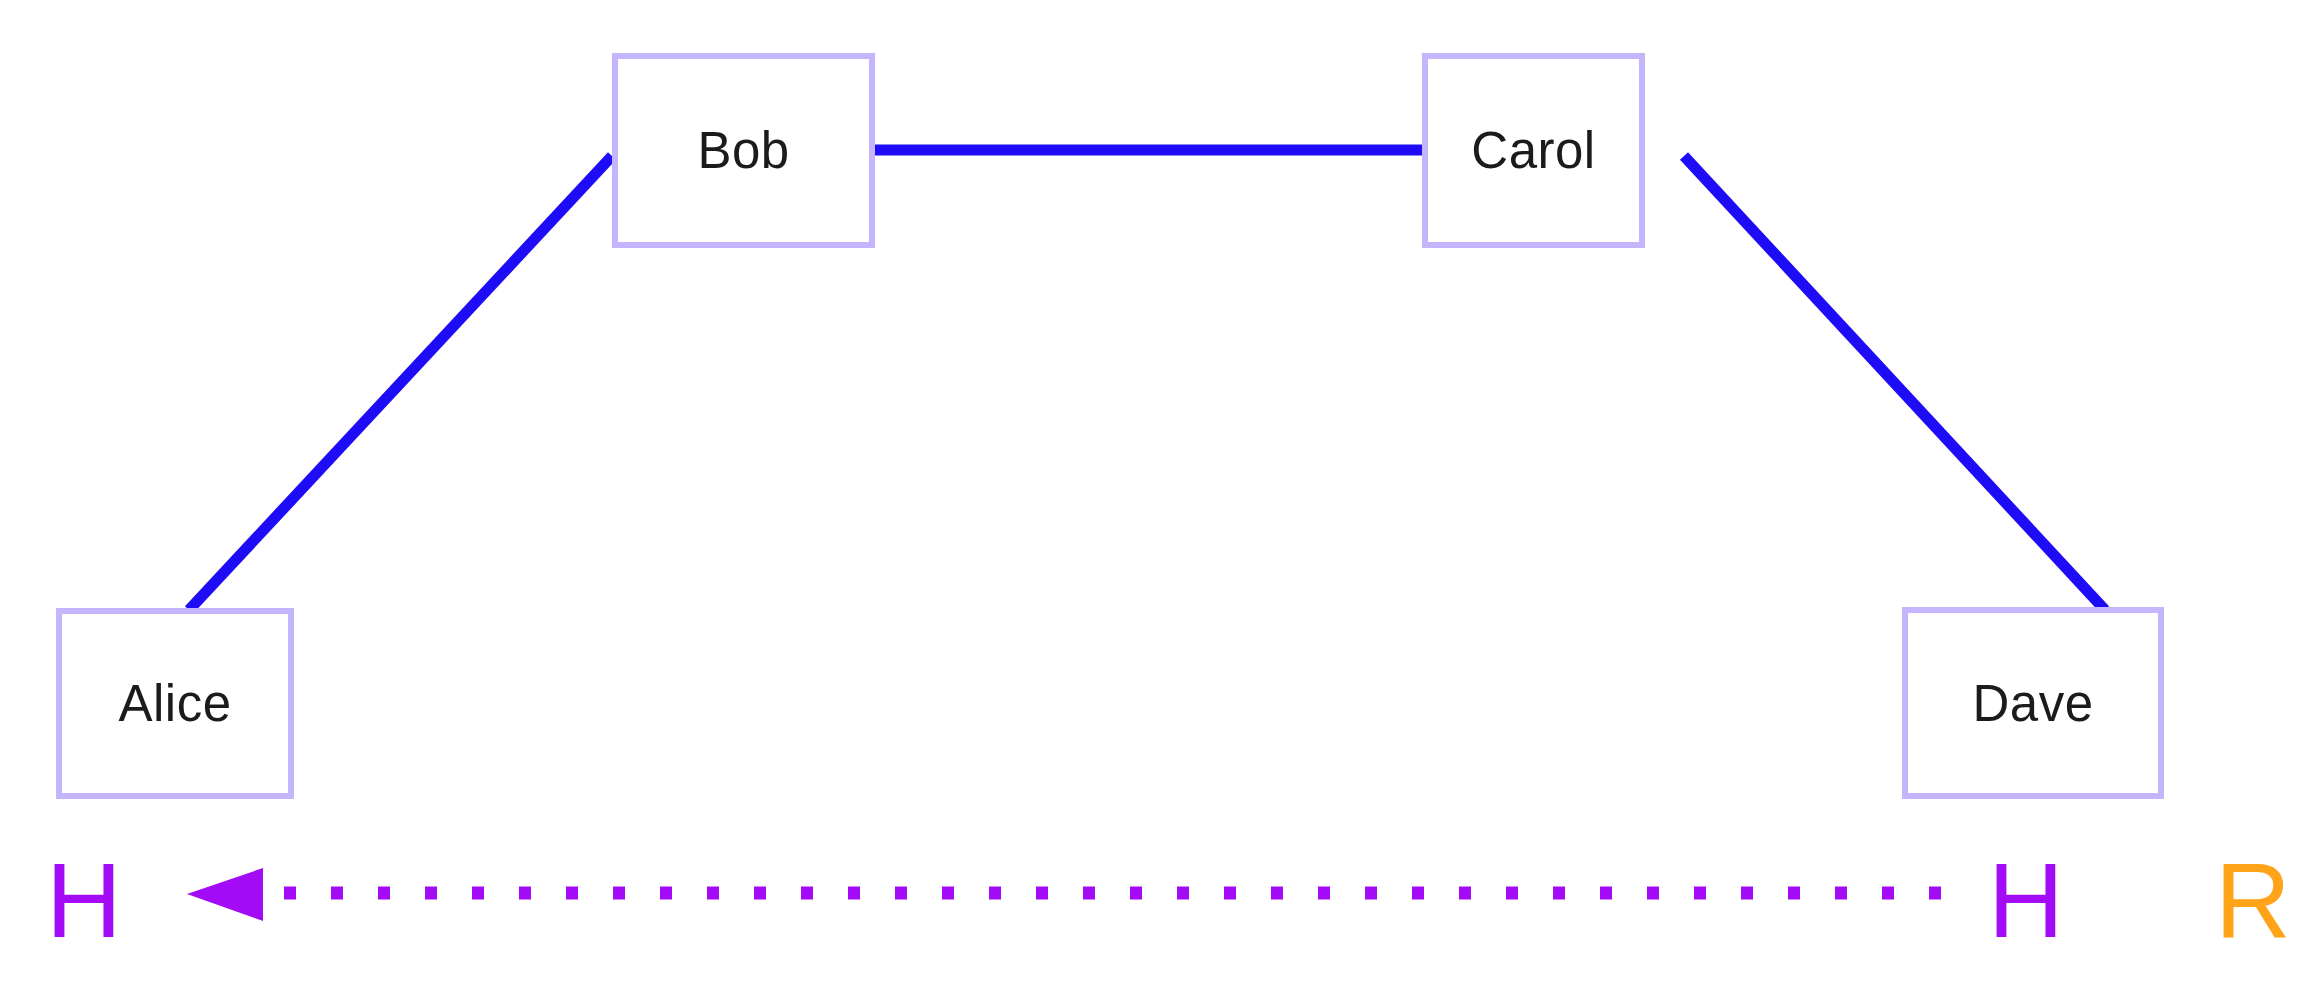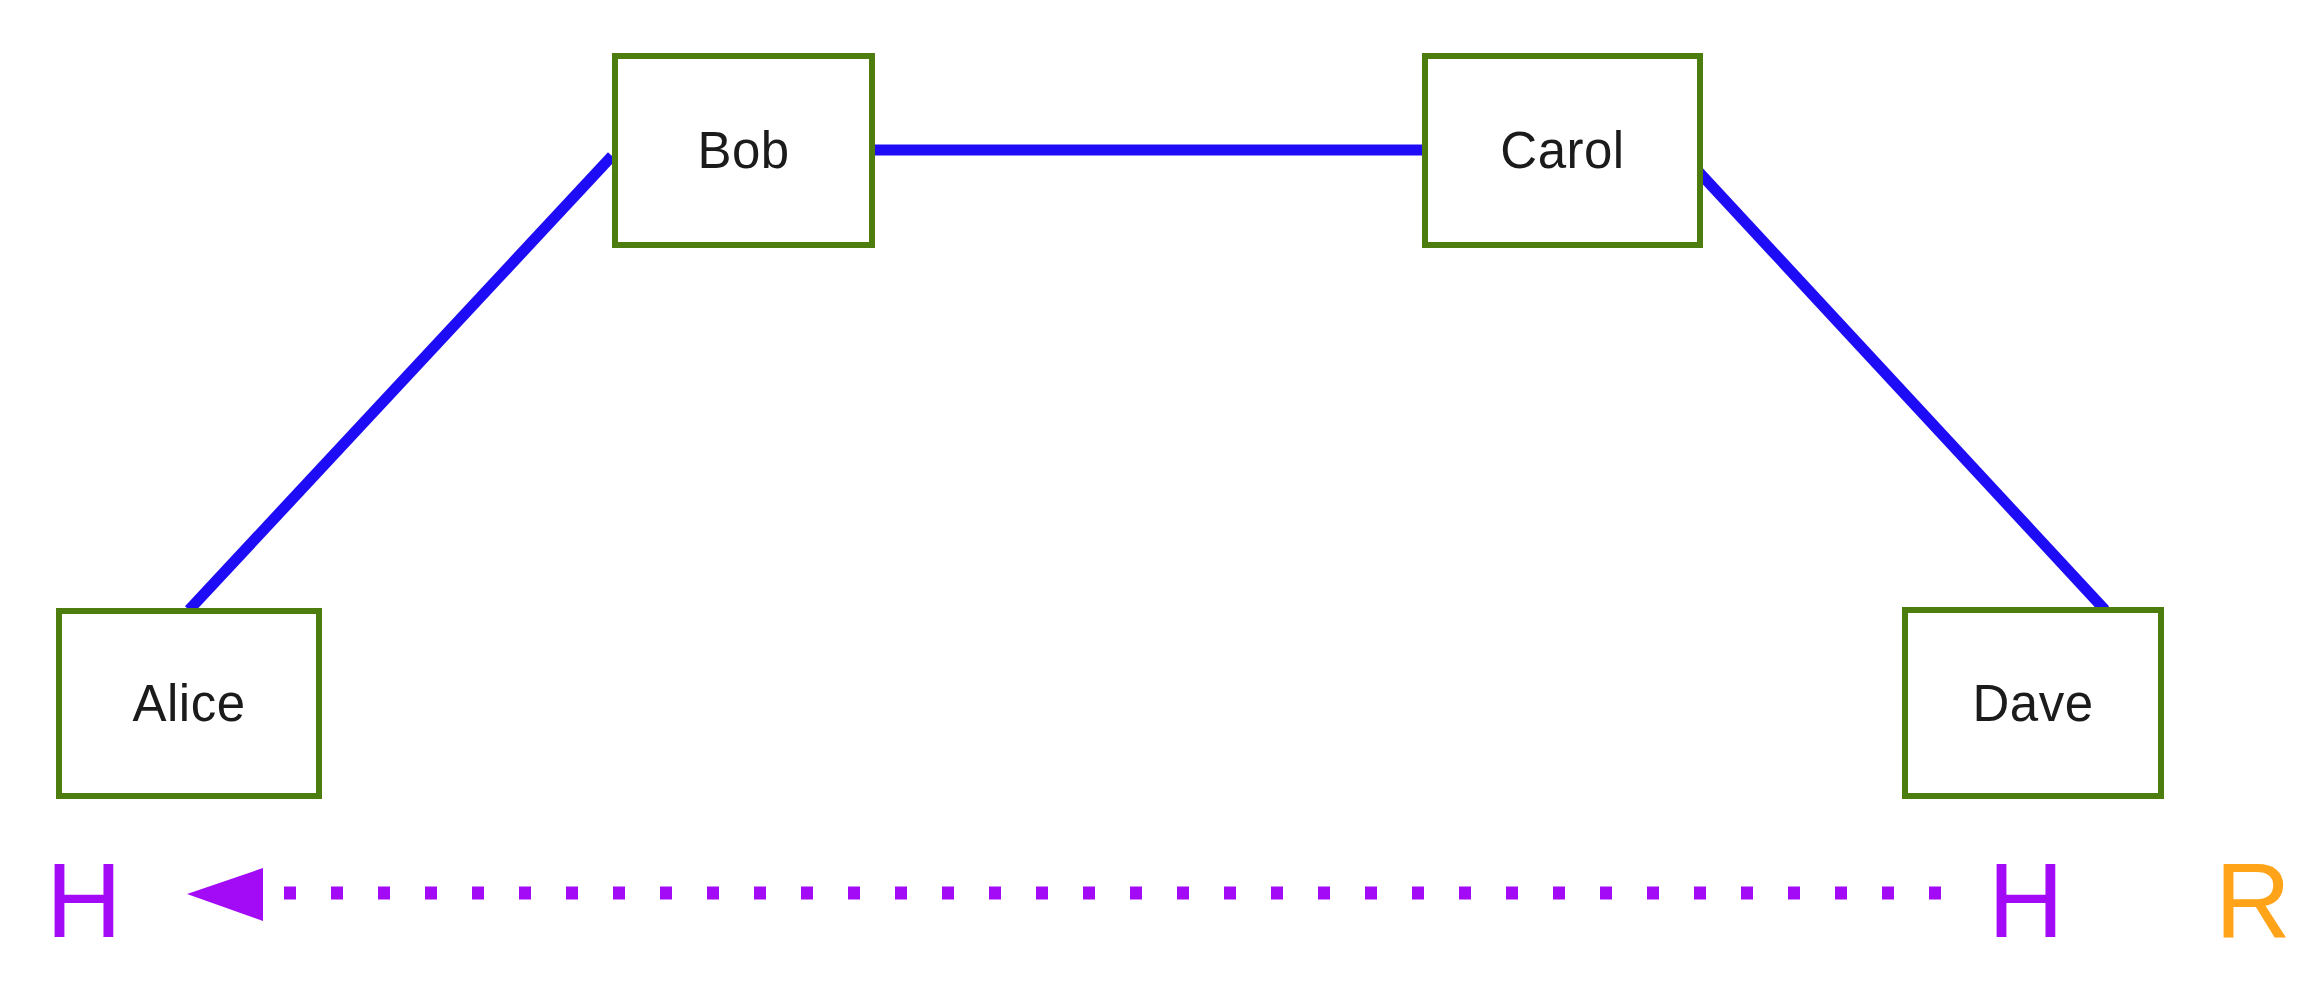--- a/index.html
+++ b/index.html
@@ -19,31 +19,31 @@
     position: absolute;
     left: 0;
     top: 0;
     width: 2304px;
     height: 997px;
   }
   .node {
     position: absolute;
     box-sizing: border-box;
     background: #ffffff;
-    border: 6px solid #4d7c0f;
+    border: 6px solid #c4b5fd;
     display: flex;
     align-items: center;
     justify-content: center;
     font-size: 51px;
     color: #1b1b1b;
     letter-spacing: 0.5px;
   }
-  .node-alice { left: 56px;   top: 608px; width: 266px; height: 191px; }
+  .node-alice { left: 56px;   top: 608px; width: 238px; height: 191px; }
   .node-bob   { left: 612px;  top: 53px;  width: 263px; height: 195px; }
-  .node-carol { left: 1422px; top: 53px;  width: 281px; height: 195px; }
+  .node-carol { left: 1422px; top: 53px;  width: 223px; height: 195px; }
   .node-dave  { left: 1902px; top: 607px; width: 262px; height: 192px; }
   .terminal-label {
     position: absolute;
     font-size: 105px;
     line-height: 105px;
     font-weight: 400;
   }
   .label-h-left  { left: 46px;   top: 848px; color: #a30af5; }
   .label-h-right { left: 1988px; top: 848px; color: #a30af5; }
   .label-r-right { left: 2215px; top: 848px; color: #ffa318; }

